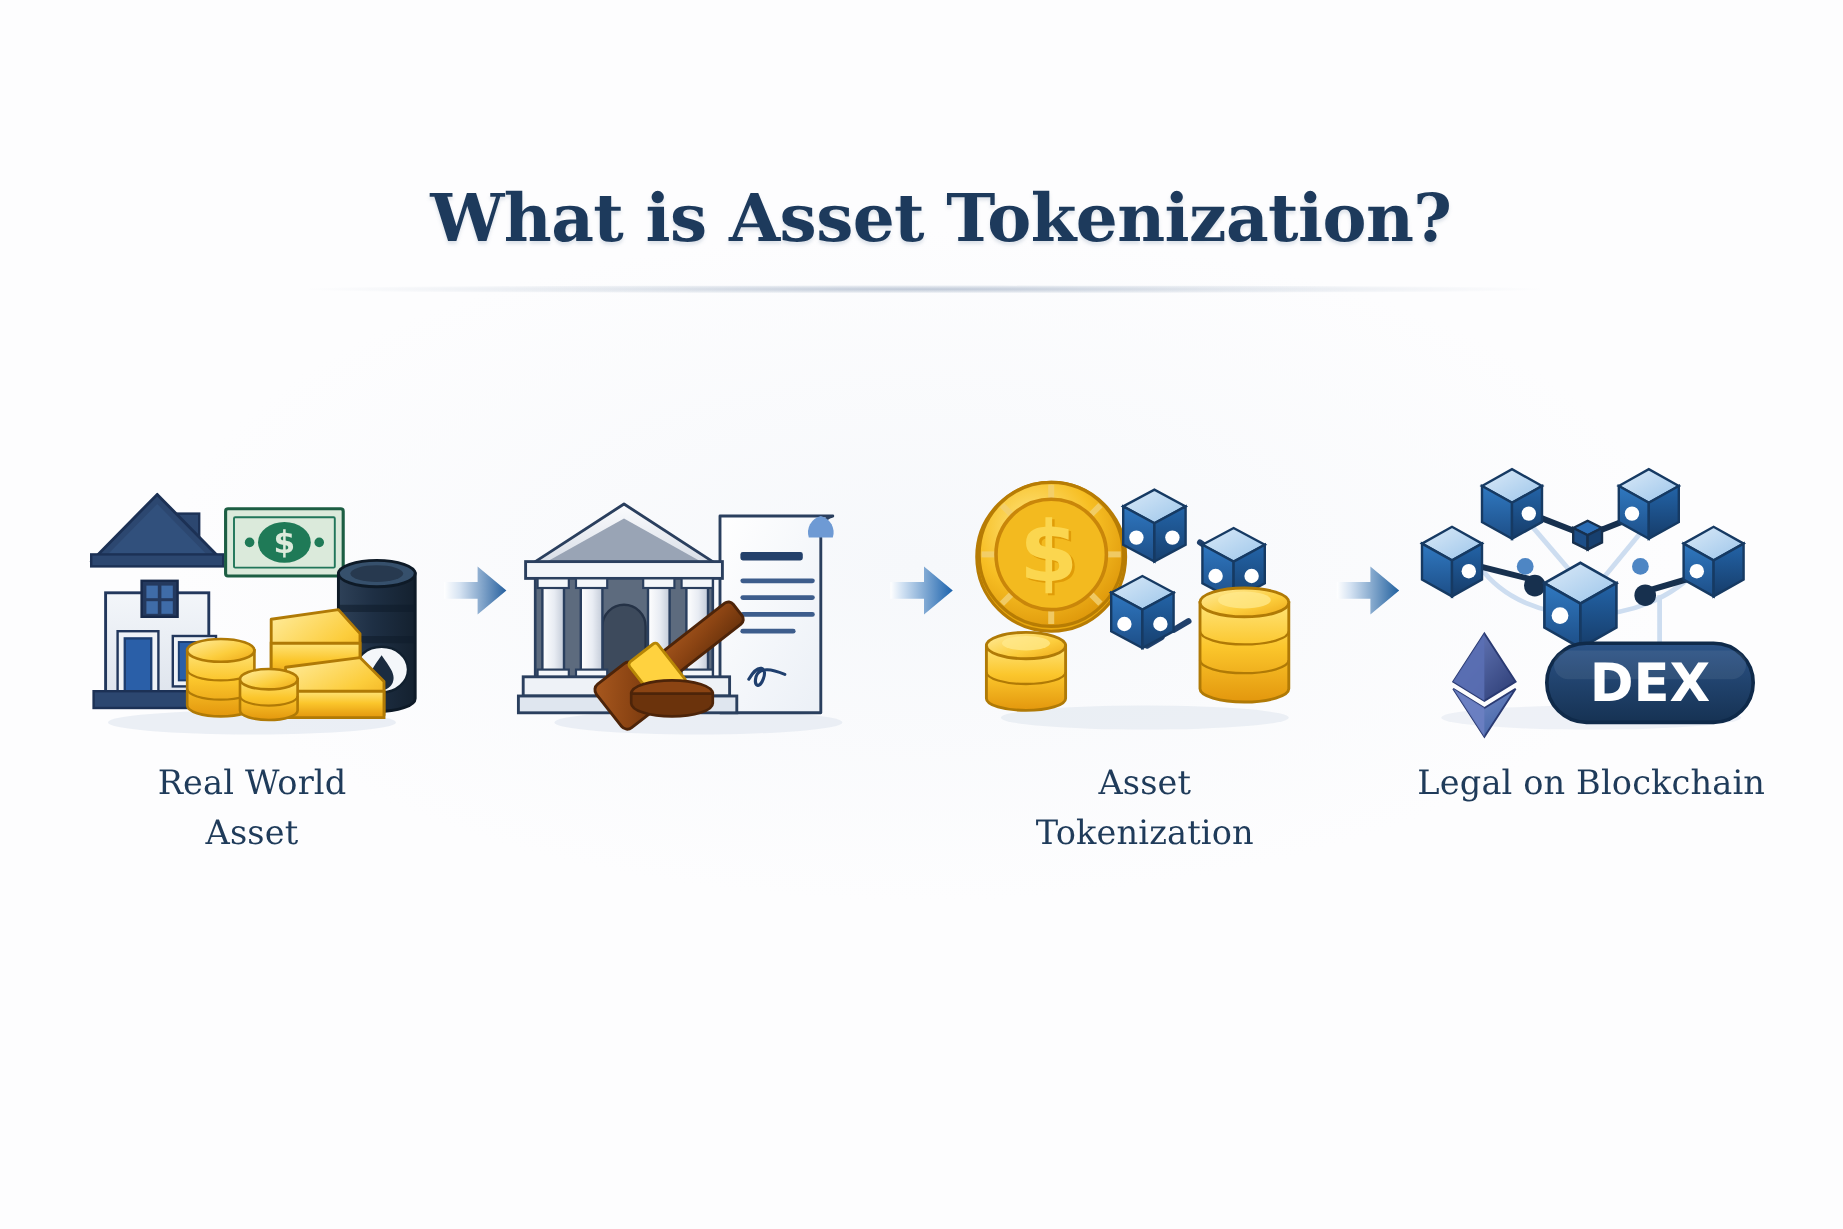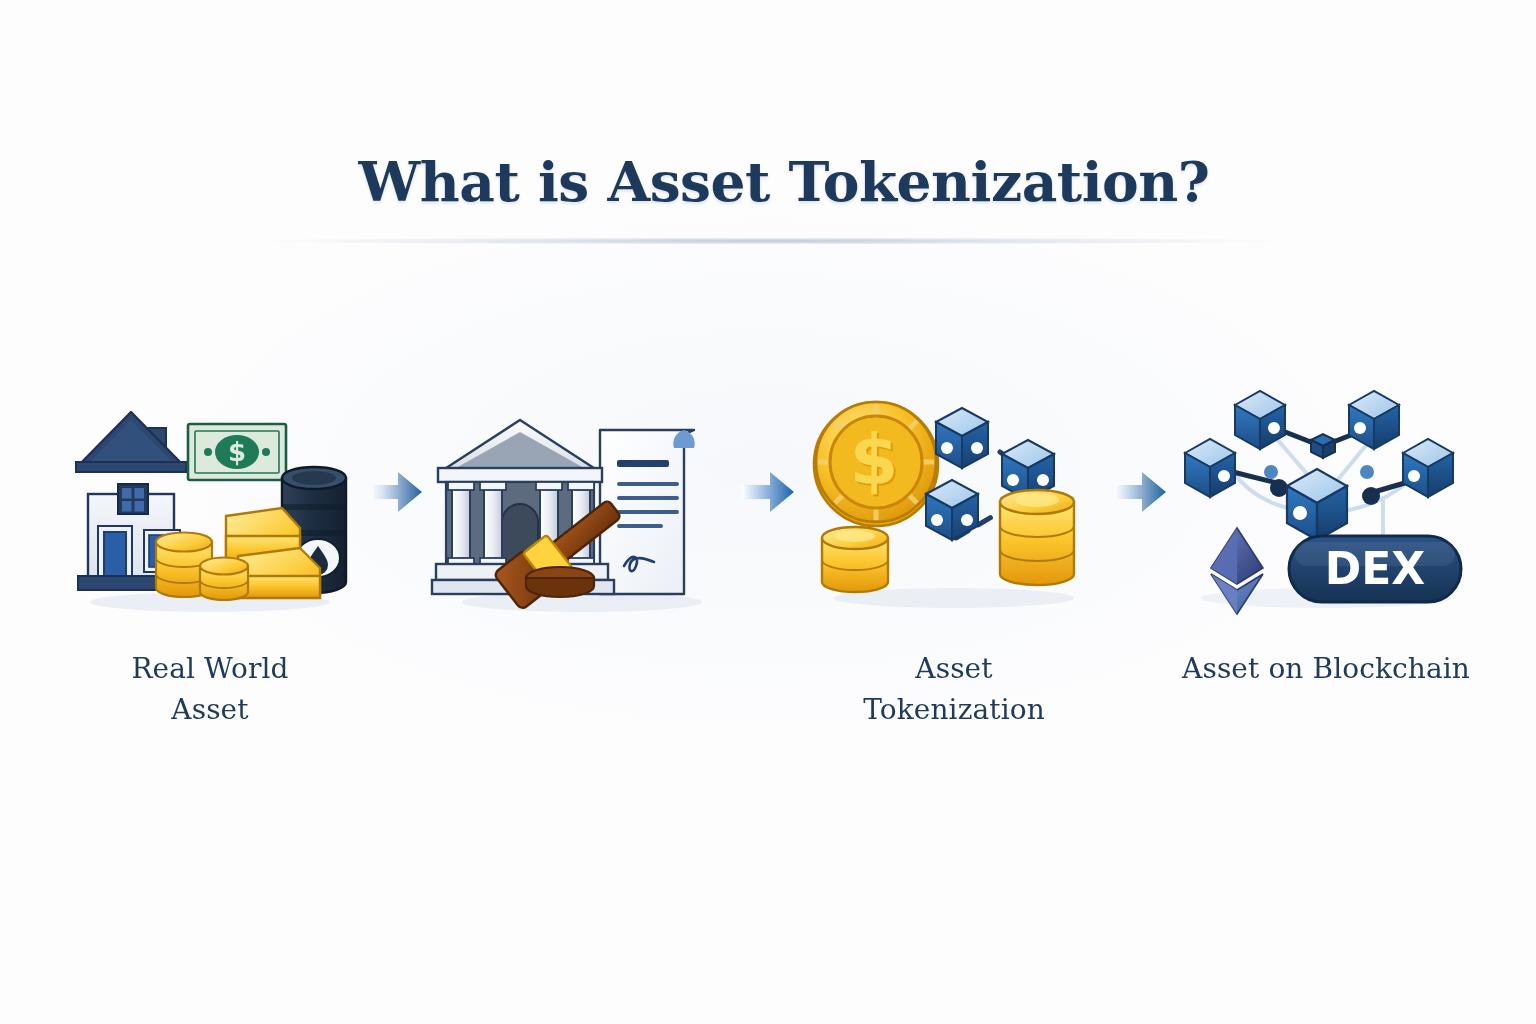--- a/index.html
+++ b/index.html
@@ -71,21 +71,21 @@
   }
   .art {
     height: 248px;
     width: 300px;
     display: flex;
     align-items: flex-end;
     justify-content: center;
     position: relative;
   }
   .caption {
-    margin-top: 32px;
+    margin-top: 16px;
     text-align: center;
     font-family: "DejaVu Serif", "Liberation Serif", serif;
     font-size: 28px;
     line-height: 1.48;
     color: #1f3b5a;
     white-space: pre-line;
     letter-spacing: 0.1px;
   }
   .caption-wide { white-space: nowrap; }
   .arrow {
@@ -517,17 +517,17 @@
             <polygon points="26,62 26,86 0,46" fill="#6b80c2" opacity="0.9"></polygon>
           </g>
 
           <g>
             <rect x="118" y="160" width="172" height="66" rx="33" fill="url(#dexG)" stroke="#0f2a4a" stroke-width="3"></rect>
             <rect x="124" y="166" width="160" height="24" rx="12" fill="#ffffff" opacity="0.07"></rect>
             <text x="204" y="208" font-family="DejaVu Sans, sans-serif" font-size="44" font-weight="bold" fill="#ffffff" text-anchor="middle">DEX</text>
           </g>
         </svg>
       </div>
-      <div class="caption caption-wide">Asset on Blockchain</div>
+      <div class="caption caption-wide">Legal on Blockchain</div>
     </div>
 
   </div>
 </div>
 
 </body></html>

